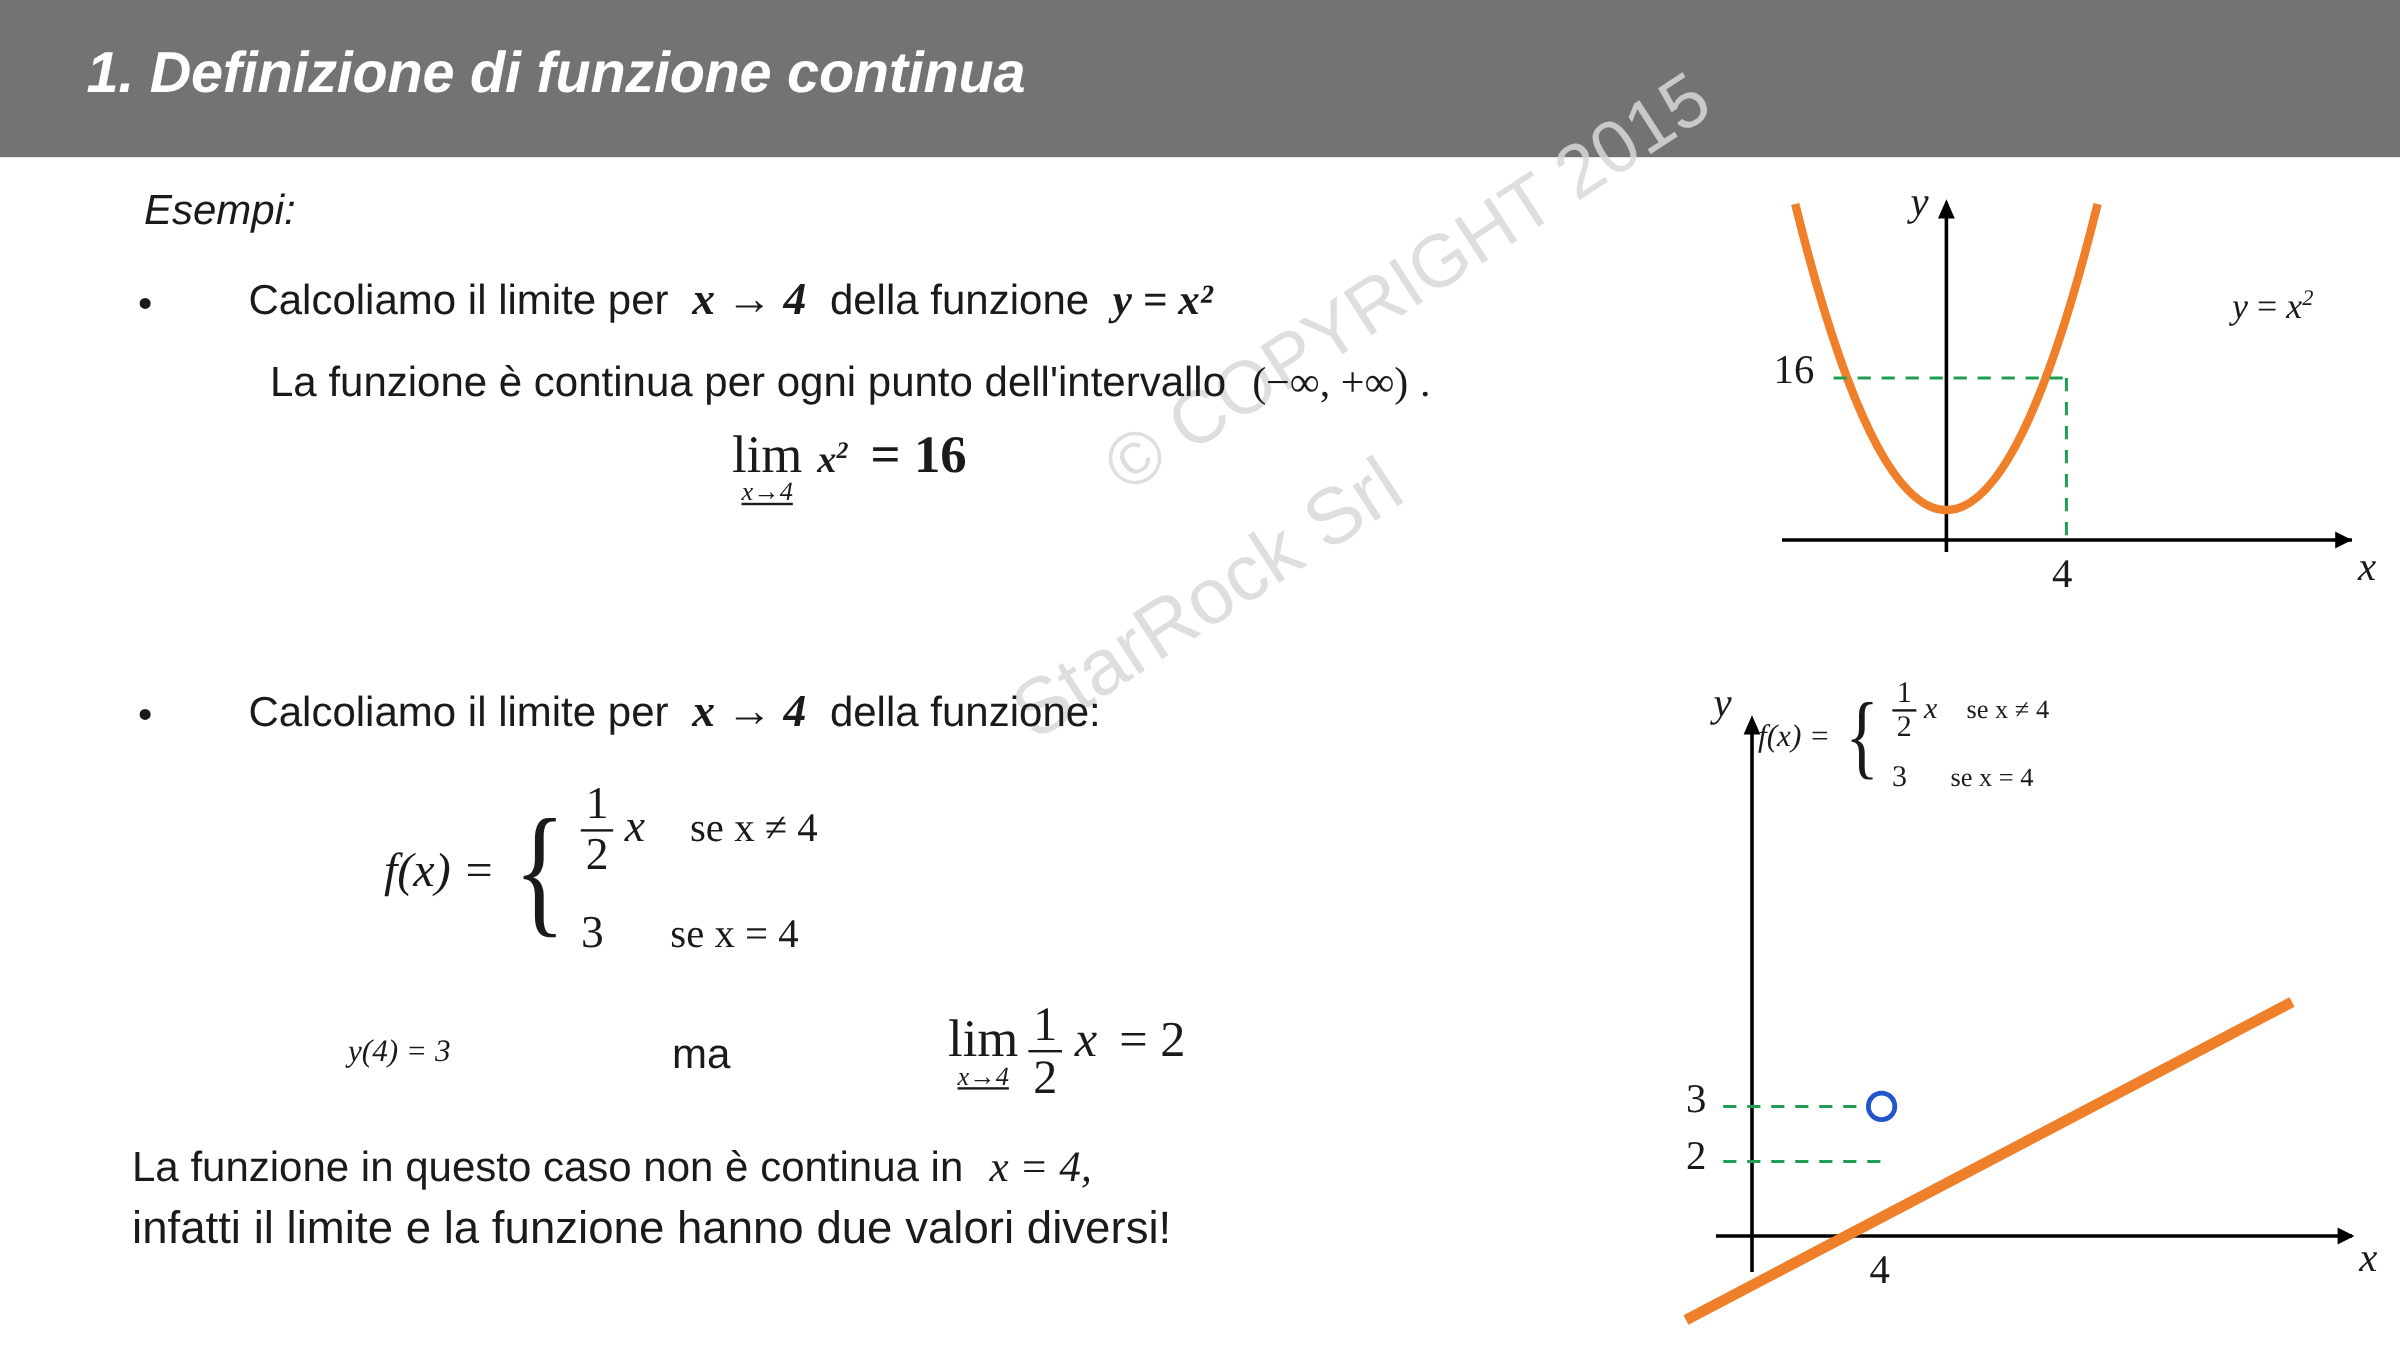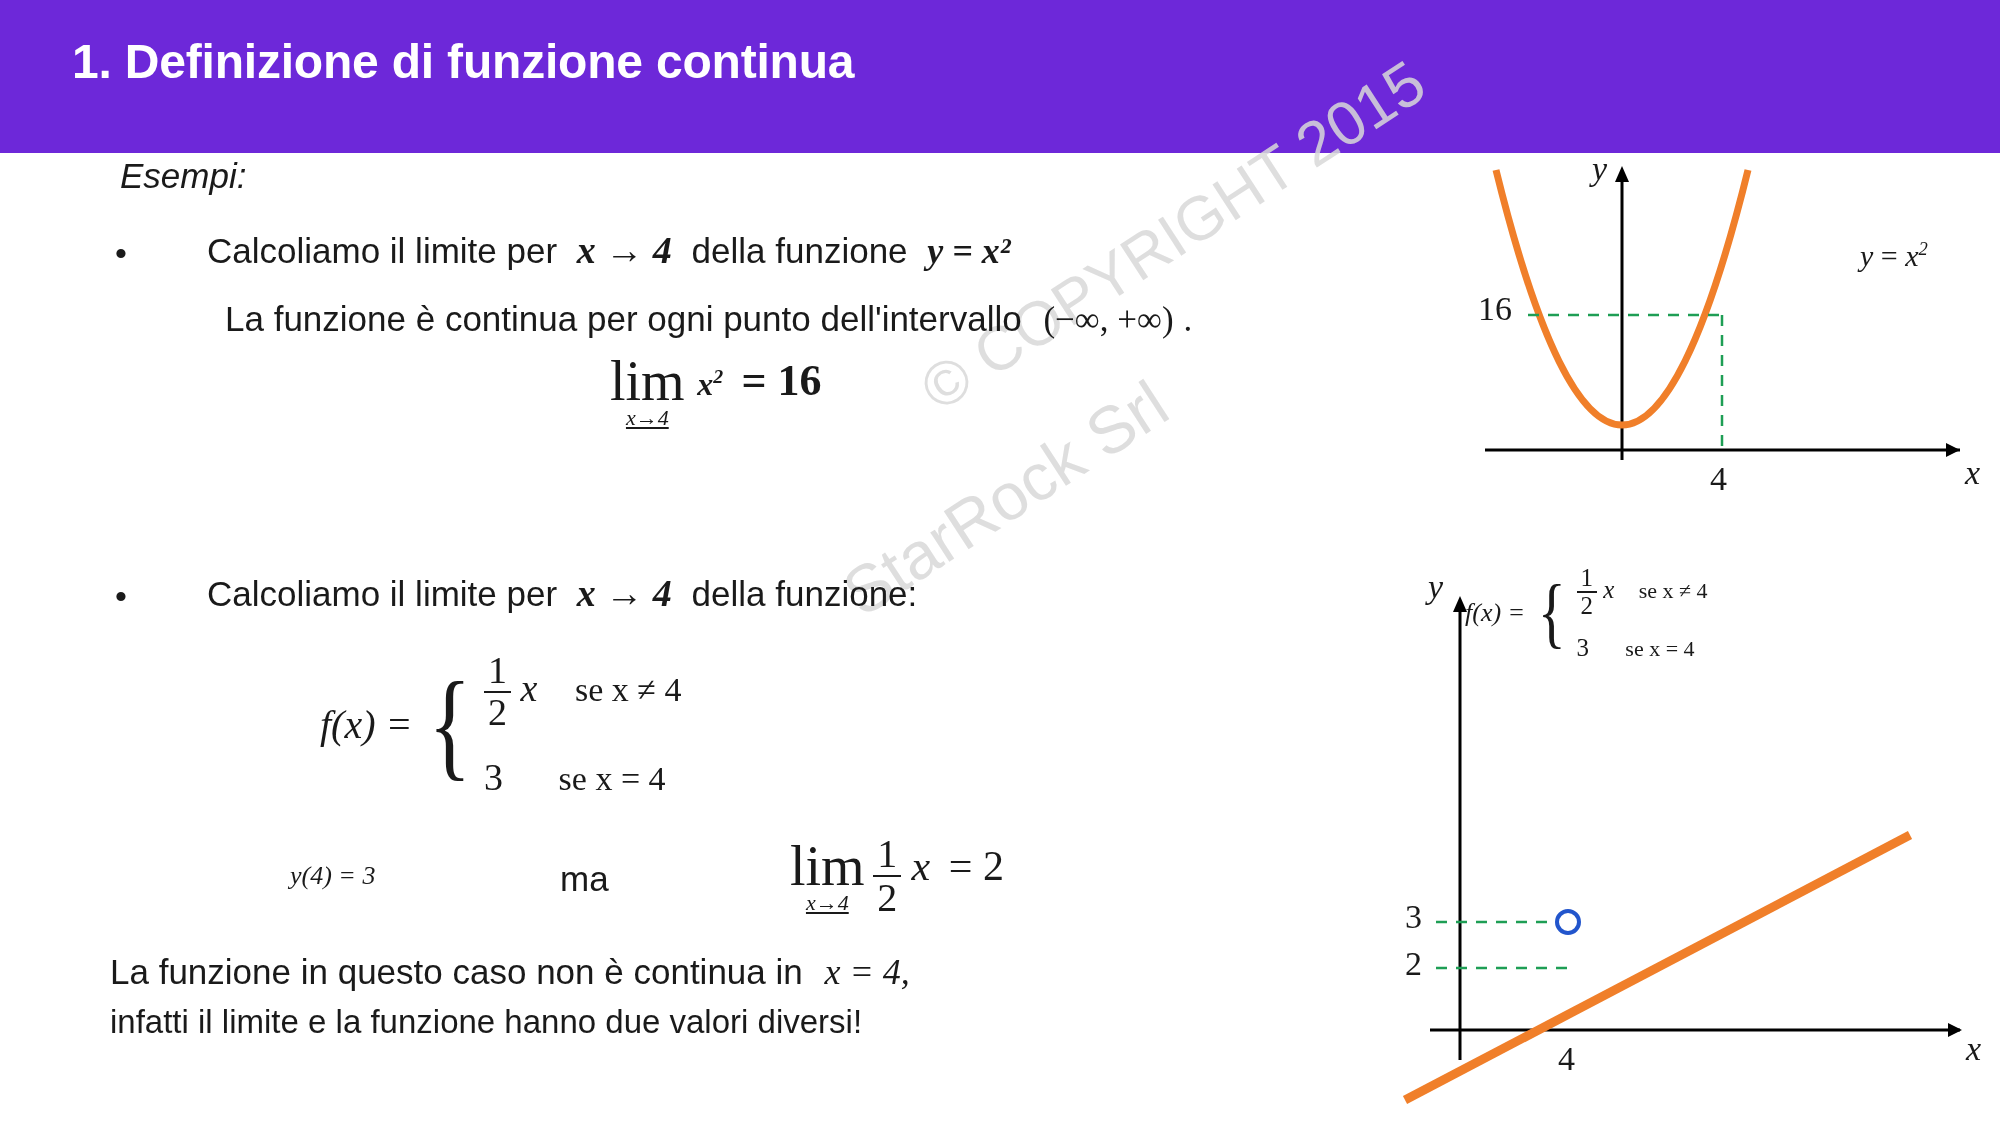--- a/index.html
+++ b/index.html
@@ -14,22 +14,23 @@
     overflow: hidden;
     font-family: "Liberation Sans", sans-serif;
     color: #1a1a1a;
   }
 
   
   .header-bar {
     position: absolute;
     left: 0; top: 0;
     width: 2000px;
-    height: 153px;
-    background: #6d28d9;
+    height: 131px;
+    background: #737373;
+    font-style: italic;
   }
   .header-title {
     position: absolute;
     left: 72px;
     top: 34px;
     font-size: 48px;
     font-weight: bold;
     color: #ffffff;
     letter-spacing: -0.2px;
     white-space: nowrap;
@@ -154,21 +155,21 @@
     position: absolute;
     left: 110px;
     top: 820px;
     font-size: 35px;
     white-space: nowrap;
   }
   .tail2 {
     position: absolute;
     left: 110px;
     top: 872px;
-    font-size: 33px;
+    font-size: 38px;
     white-space: nowrap;
   }
 
   
   .mi { font-family: "Liberation Serif", serif; font-style: italic; }
   .mn { font-family: "Liberation Serif", serif; font-style: normal; }
   .mb { font-family: "Liberation Serif", serif; font-style: italic; font-weight: bold; }
   .mnb { font-family: "Liberation Serif", serif; font-weight: bold; font-style: normal; }
   .sup { font-size: 0.62em; vertical-align: super; }
 
@@ -182,21 +183,21 @@
   .frac .num { display: block; padding: 0 4px; border-bottom: 2px solid #1a1a1a; }
   .frac .den { display: block; padding: 0 4px; }
 
   .limop {
     display: inline-block;
     text-align: center;
     vertical-align: middle;
     font-family: "Liberation Serif", serif;
     line-height: 1;
   }
-  .limop .lw { display: block; font-size: 56px; font-style: normal; font-family: Liberation Serif, serif; }
+  .limop .lw { display: block; font-size: 44px; font-style: normal; font-family: Liberation Serif, serif; }
   .limop .ls { display: block; font-size: 22px; font-style: italic; margin-top: -2px; text-decoration: underline; }
 
   
   .pw {
     display: inline-block;
     vertical-align: middle;
     font-family: "Liberation Serif", serif;
     white-space: nowrap;
   }
   .pw-lhs { font-size: 40px; font-style: italic; vertical-align: middle; }

